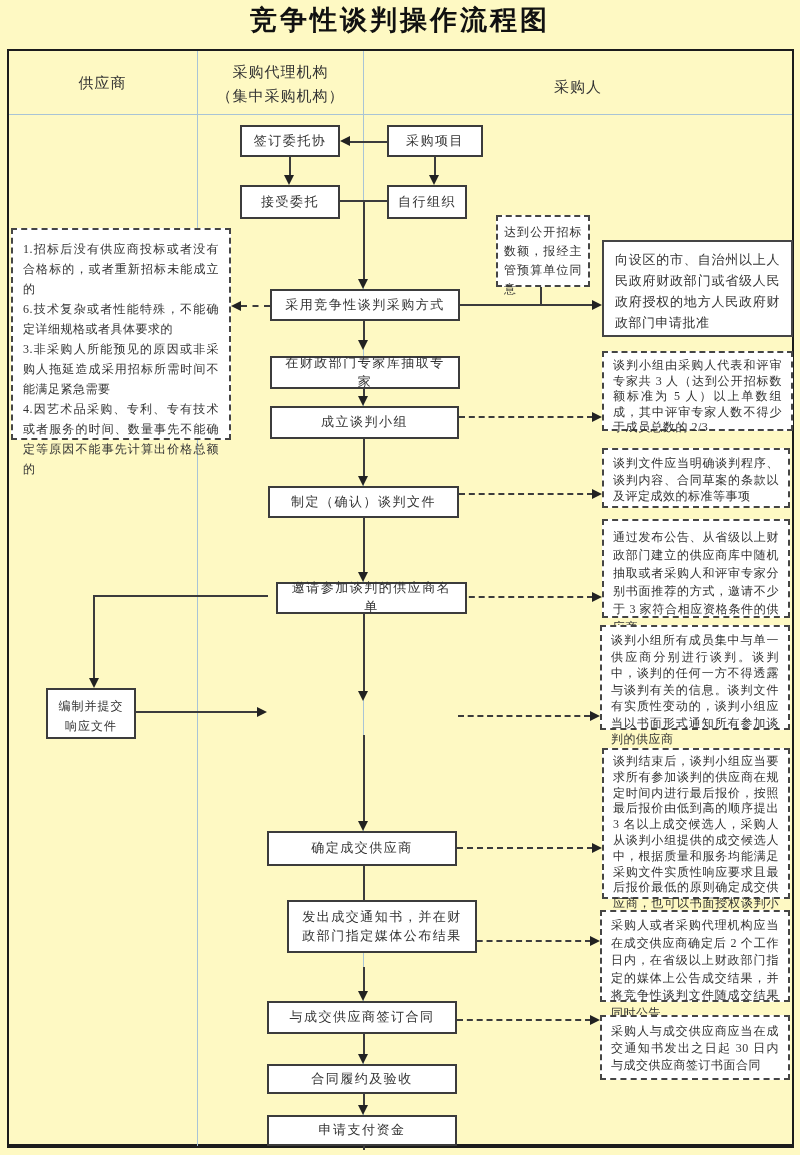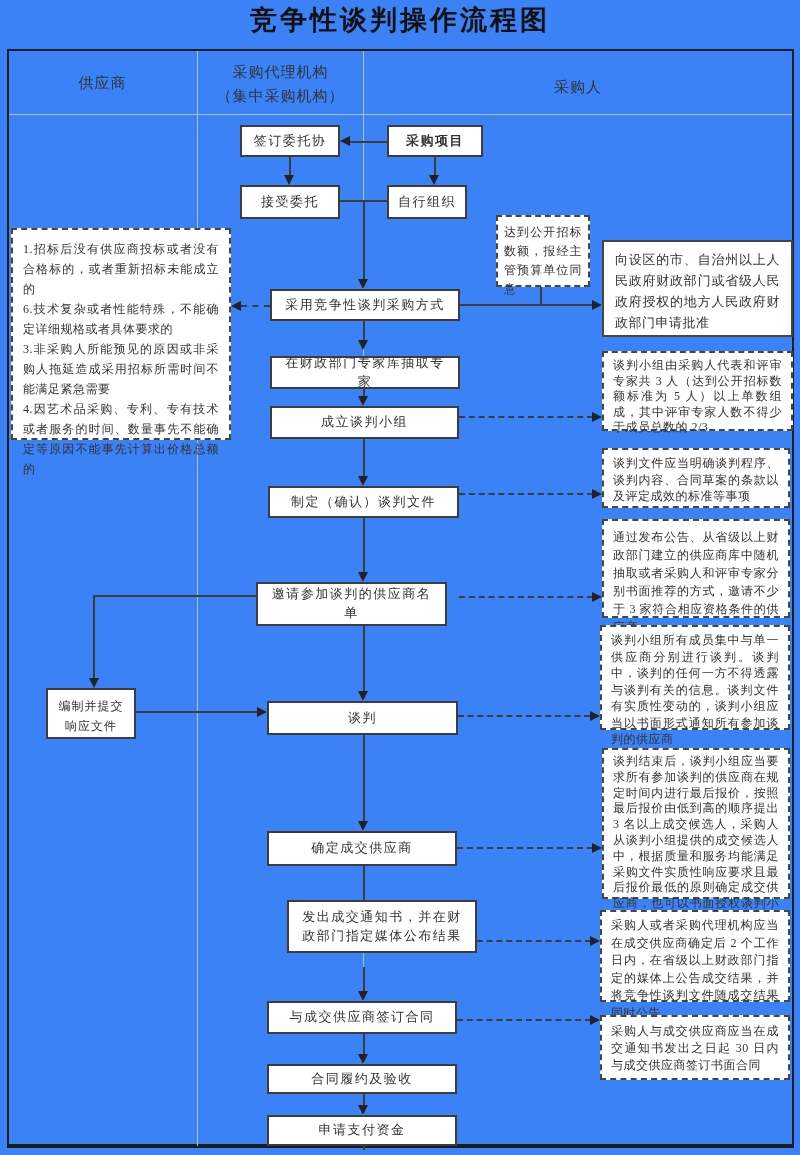--- a/index.html
+++ b/index.html
@@ -1,17 +1,17 @@
 <!DOCTYPE html>
 <html><head>
 <meta charset="utf-8">
 <style>
   html,body{margin:0;padding:0;background:#ffffff;}
   .canvas{
-    position:relative;width:800px;height:1155px;background:#3b82f6;
+    position:relative;width:800px;height:1155px;background:#fef9c3;
     font-family:"Liberation Serif","DejaVu Serif",serif;color:#2f2f2f;overflow:hidden;
   }
   .title{
     position:absolute;left:0;top:2px;width:800px;text-align:center;
     font-size:27px;font-weight:700;letter-spacing:3px;color:#111;
   }
   .frame{
     position:absolute;left:7px;top:49px;width:787px;height:1099px;
     border:2px solid #1c1c1c;border-bottom-width:4px;box-sizing:border-box;z-index:0;
   }
@@ -53,29 +53,28 @@
   <div class="divider-h" style="left:9px;top:114px;width:783px;"></div>
 
   <div class="colhead" style="left:8px;top:74px;width:189px;">供应商</div>
   <div class="colhead lines2" style="left:198px;top:60px;width:165px;line-height:24px;">
     <div>采购代理机构</div>
     <div>（集中采购机构）</div>
   </div>
   <div class="colhead" style="left:364px;top:78px;width:428px;">采购人</div>
 
   <div class="node" style="left:240px;top:125px;width:100px;height:32px;">签订委托协</div>
-  <div class="node" style="left:387px;top:125px;width:96px;height:32px;font-weight:bold;">采购项目</div>
+  <div class="node" style="left:387px;top:125px;width:96px;height:32px;">采购项目</div>
   <div class="node" style="left:240px;top:185px;width:100px;height:34px;">接受委托</div>
   <div class="node" style="left:387px;top:185px;width:80px;height:34px;">自行组织</div>
   <div class="node" style="left:270px;top:289px;width:190px;height:32px;">采用竞争性谈判采购方式</div>
   <div class="node" style="left:270px;top:356px;width:190px;height:33px;">在财政部门专家库抽取专家</div>
   <div class="node" style="left:270px;top:406px;width:189px;height:33px;">成立谈判小组</div>
   <div class="node" style="left:268px;top:486px;width:191px;height:32px;">制定（确认）谈判文件</div>
-  <div class="node" style="left:256px;top:582px;width:191px;height:44px;">邀请参加谈判的供应商名单</div>
-  <div class="node" style="left:267px;top:701px;width:191px;height:34px;">谈判</div>
+  <div class="node" style="left:276px;top:582px;width:191px;height:32px;">邀请参加谈判的供应商名单</div>
   <div class="node" style="left:267px;top:831px;width:190px;height:35px;">确定成交供应商</div>
   <div class="node" style="left:267px;top:900px;width:190px;height:53px;margin-left:20px;">发出成交通知书，并在财政部门指定媒体公布结果</div>
   <div class="node" style="left:267px;top:1064px;width:190px;height:30px;">合同履约及验收</div>
   <div class="node" style="left:267px;top:1001px;width:190px;height:33px;">与成交供应商签订合同</div>
   <div class="node" style="left:267px;top:1115px;width:190px;height:31px;">申请支付资金</div>
   <div class="node lines2" style="left:46px;top:688px;width:90px;height:51px;font-size:12px;line-height:20px;letter-spacing:1px;display:block;padding-top:6px;">
     <div>编制并提交</div>
     <div>响应文件</div>
   </div>
 

